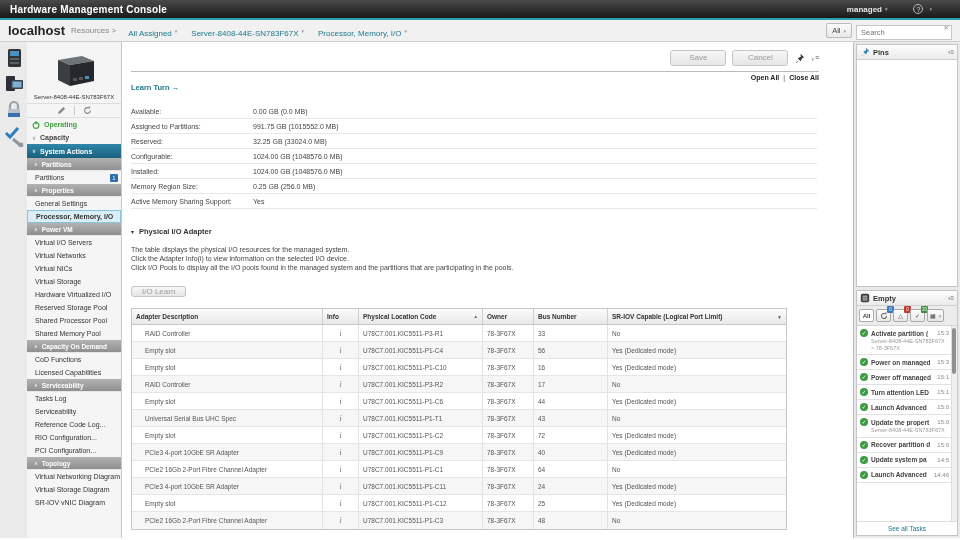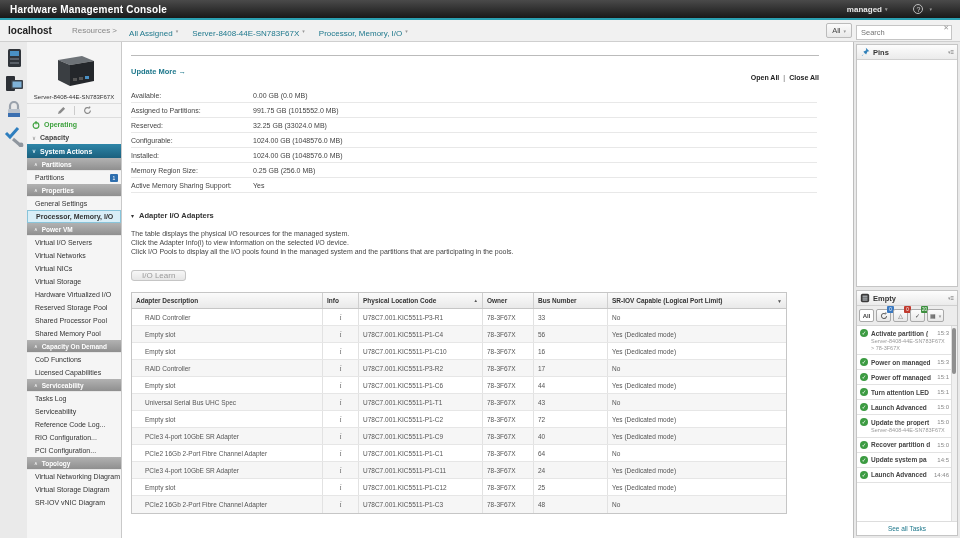--- a/index.html
+++ b/index.html
@@ -12,21 +12,21 @@
   .topbar .spacer{flex:1;}
   .topbar .tb-right{display:flex;align-items:center;gap:26px;margin-right:18px;}
   .tb-user{color:#e8e8e8;font-size:8px;font-weight:bold;cursor:pointer;}
   .tb-help{color:#ddd;font-size:8px;cursor:pointer;display:flex;align-items:center;gap:3px;}
   .help-circle{display:inline-flex;width:10px;height:10px;border:1px solid #bbb;border-radius:50%;
     align-items:center;justify-content:center;font-size:7px;color:#ddd;}
   .caret{font-size:5px;color:#999;margin-left:3px;vertical-align:middle;}
   
   .crumbbar{height:22px;background:#f1f1f1;border-bottom:1px solid #cfcfcf;display:flex;
     align-items:center;padding:0 8px;}
-  .bc-host{font-size:10px;font-weight:bold;color:#222;margin-right:20px;text-align:center;}
+  .bc-host{font-size:13px;font-weight:bold;color:#222;margin-right:6px;text-align:center;}
   .bc-res{font-size:8px;color:#888;margin-right:12px;}
   .bc-item{margin-right:14px;white-space:nowrap;}
   .bc-link{font-size:8px;color:#20798d;cursor:pointer;}
   .crumbbar .spacer{flex:1;}
   .scope-btn{font-size:7.5px;color:#444;background:linear-gradient(#fbfbfb,#e9e9e9);
     border:1px solid #bbb;border-radius:2px;padding:2px 5px;margin-right:4px;cursor:pointer;}
   .searchbox{position:relative;width:96px;}
   .searchbox input{width:100%;height:15px;font-size:7.5px;border:1px solid #c5c5c5;
     padding:0 14px 0 4px;color:#444;background:#fff;font-family:"Liberation Sans",sans-serif;}
   .searchbox .clear{position:absolute;right:3px;top:3px;font-size:7px;color:#999;cursor:pointer;}
@@ -313,23 +313,31 @@
           <span>Virtual Storage Diagram</span>
         </div>
         <div class="sb-item">
           <span>SR-IOV vNIC Diagram</span>
         </div>
       </div>
   </div>
 
   <div class="content">
     <div class="c-header">
+      <div class="c-hdr-right">
+        <span class="btn">Save</span>
+        <span class="btn">Cancel</span>
+        <svg width="11" height="11" viewBox="0 0 12 12">
+            <path d="M7 .8l4.2 4.2-2.2.5L7.3 9 5.6 7.3 2.6 10.9l-.5-.5L5.7 7.4 4 5.7 7.5 4z" fill="#3a3a3a"></path>
+          </svg>
+        <span class="hdr-menu"><span class="caret">▾</span><span>≡</span></span>
+      </div>
     </div>
     <div class="c-rule"></div>
-    <div><span class="learn"><span>Update More</span> <span>→</span></span></div>
+    <div><span class="learn"><span>Learn Turn</span> <span>→</span></span></div>
     <div class="openclose">
       <span>Open All</span><span class="sep">|</span><span>Close All</span>
     </div>
 
     <div class="props" id="memory-props">
         <div class="prop-row">
           <span class="pl">Available:</span>
           <span class="pv">0.00 GB (0.0 MB)</span>
         </div>
         <div class="prop-row">
@@ -353,21 +361,21 @@
           <span class="pv">0.25 GB (256.0 MB)</span>
         </div>
         <div class="prop-row">
           <span class="pl">Active Memory Sharing Support:</span>
           <span class="pv">Yes</span>
         </div>
       </div>
 
     <div class="io-hdr">
       <span class="tri">▾</span>
-      <span class="lbl">Adapter I/O Adapters</span>
+      <span class="lbl">Physical I/O Adapter</span>
     </div>
     <div class="io-lines" id="io-lines">
         <div>The table displays the physical I/O resources for the managed system.</div>
         <div>Click the Adapter Info(i) to view information on the selected I/O device.</div>
         <div>Click I/O Pools to display all the I/O pools found in the managed system and the partitions that are participating in the pools.</div>
       </div>
     <div class="io-btn"><span class="btn">I/O Learn</span></div>
 
     <div class="atable">
       <div class="hrow" id="atable-head">

